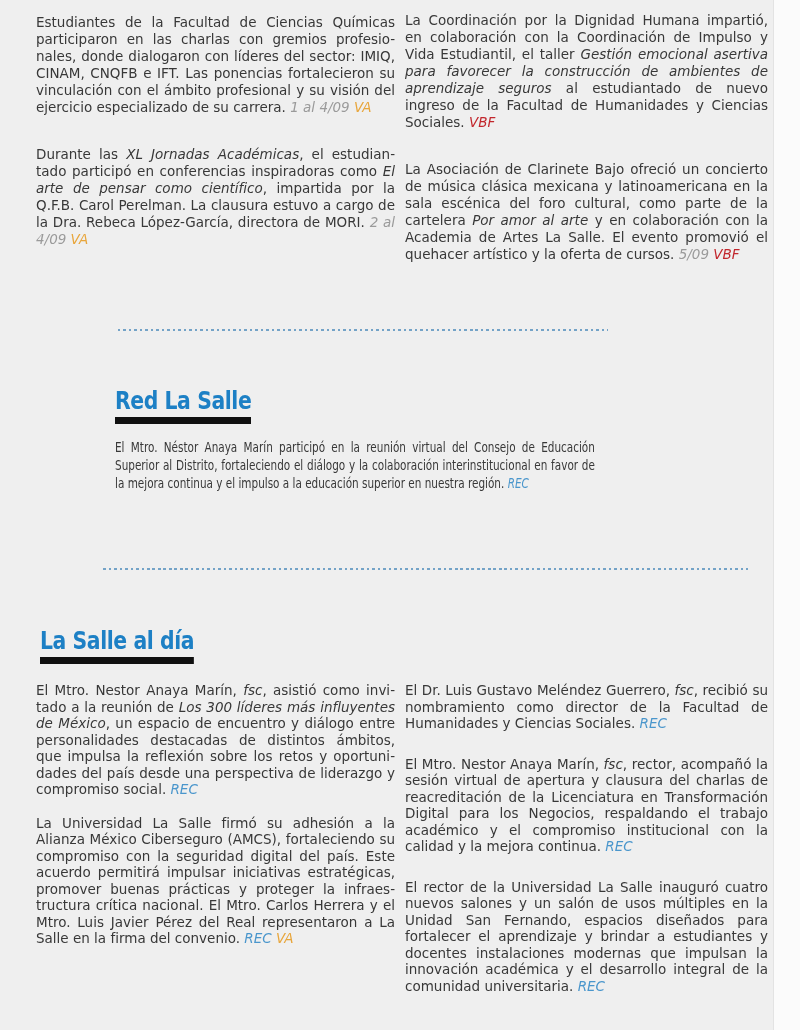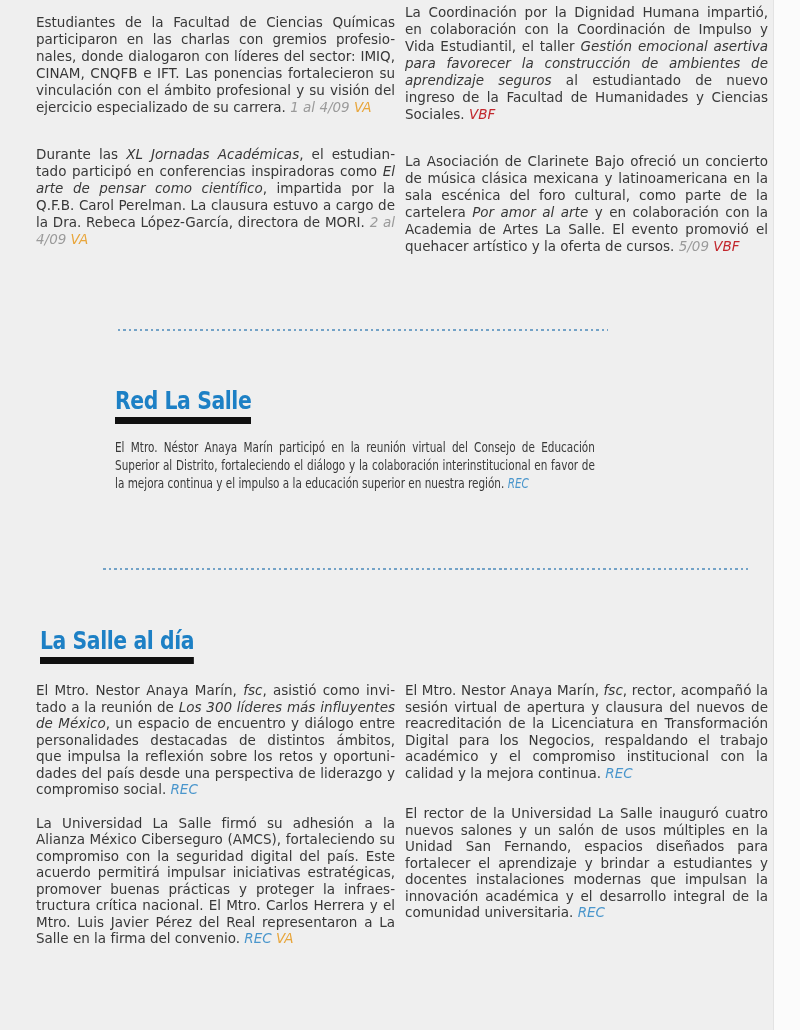--- a/index.html
+++ b/index.html
@@ -9,21 +9,21 @@
     font-family:"DejaVu Sans","Liberation Sans",sans-serif;
     color:#383838;
   }
   .right-strip{position:absolute;left:773px;top:0;width:27px;height:1030px;background:#fbfbfb;border-left:1px solid #e3e3e3;}
   .cols{position:absolute;left:0;right:0;display:flex;padding-left:36px;}
   .col{text-align:justify;}
   .col-l{width:359px;margin-right:10px;}
   .col-r{width:363px;}
   .top-section{top:0;}
   .top-section .col-l{padding-top:14px;}
-  .top-section .col-r{padding-top:4px;}
+  .top-section .col-r{padding-top:12px;}
   .bottom-section{top:682px;}
   p.para{margin:0;font-size:13.5px;line-height:17px;}
   .top-section p.para{margin-bottom:30px;}
   .bottom-section p.para{line-height:16.5px;}
   .bottom-section .col-l p.para{margin-bottom:17px;}
   .bottom-section .col-r p.para{margin-bottom:24px;}
   .r-i{font-style:italic;}
   .r-cite{font-style:italic;color:#9a9a9a;}
   .r-rec{font-style:italic;color:#4a96cc;}
   .r-va{font-style:italic;color:#e8a63c;}
@@ -72,16 +72,17 @@
 <div class="divider divider-2"></div>
 
 <h2 class="section-title title-dia">La Salle al día</h2>
 
 <section class="cols bottom-section">
   <div class="col col-l">
     <p class="para"><span>El Mtro. Nestor Anaya Marín, </span><span class="r-i">fsc</span><span>, asistió como invi­tado a la reunión de </span><span class="r-i">Los 300 líderes más influyentes de México</span><span>, un espacio de encuentro y diálogo entre personalidades destacadas de distintos ámbitos, que impulsa la reflexión sobre los retos y oportuni­dades del país desde una perspectiva de liderazgo y compromiso social. </span><span class="r-rec">REC</span></p>
     <p class="para"><span>La Universidad La Salle firmó su adhesión a la Alianza México Ciberseguro (AMCS), fortaleciendo su compromiso con la seguridad digital del país. Este acuerdo permitirá impulsar iniciativas estratégicas, promover buenas prácticas y proteger la infraes­tructura crítica nacional. El Mtro. Carlos Herrera y el Mtro. Luis Javier Pérez del Real representaron a La Salle en la firma del convenio. </span><span class="r-rec">REC </span><span class="r-va">VA</span></p>
   </div>
   <div class="col col-r">
-    <p class="para"><span>El Mtro. Nestor Anaya Marín, </span><span class="r-i">fsc</span><span>, rector, acom­pañó la sesión virtual de apertura y clausura del nuevos de reacreditación de la Licenciatura en Transformación Digital para los Negocios, respal­dando el trabajo académico y el compromiso insti­tucional con la calidad y la mejora continua. </span><span class="r-rec">REC</span></p>
+    <p class="para"><span>El Dr. Luis Gustavo Meléndez Guerrero, </span><span class="r-i">fsc</span><span>, recibió su nombramiento como director de la Facultad de Humanidades y Ciencias Sociales.  </span><span class="r-rec">REC</span></p>
+    <p class="para"><span>El Mtro. Nestor Anaya Marín, </span><span class="r-i">fsc</span><span>, rector, acom­pañó la sesión virtual de apertura y clausura del charlas de reacreditación de la Licenciatura en Transformación Digital para los Negocios, respal­dando el trabajo académico y el compromiso insti­tucional con la calidad y la mejora continua. </span><span class="r-rec">REC</span></p>
     <p class="para"><span>El rector de la Universidad La Salle inauguró cuatro nuevos salones y un salón de usos múltiples en la Unidad San Fernando, espacios diseñados para fortalecer el aprendizaje y brindar a estudiantes y docentes instalaciones modernas que impulsan la innovación académica y el desarrollo integral de la comunidad universitaria. </span><span class="r-rec">REC</span></p>
   </div>
 </section>
 
 </body></html>

